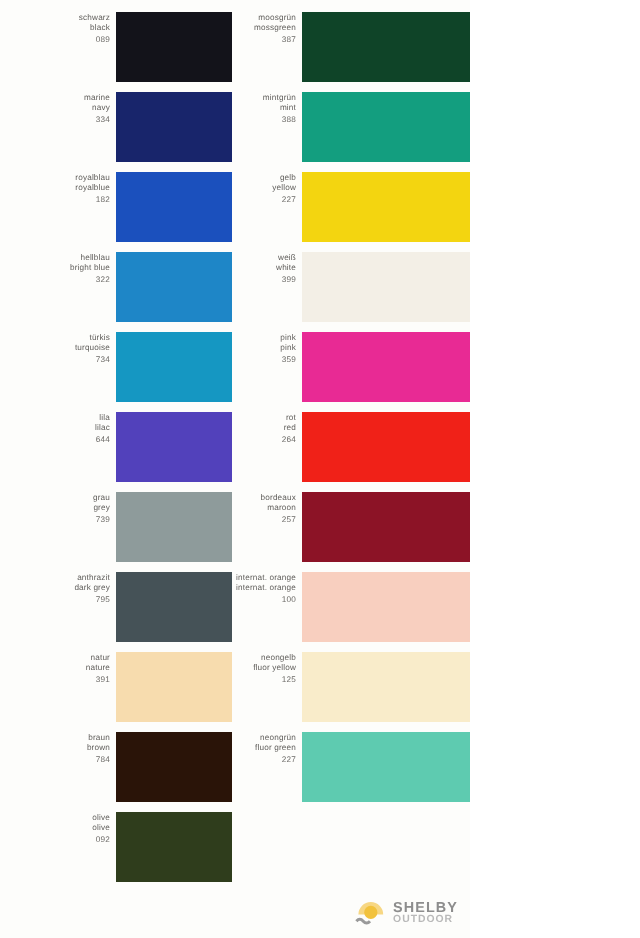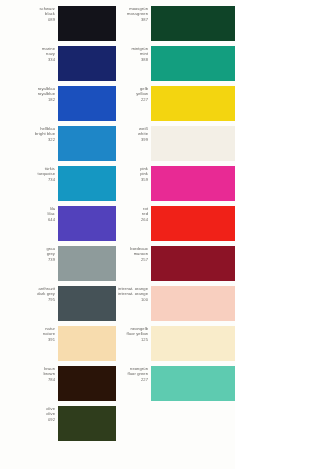--- a/index.html
+++ b/index.html
@@ -280,13 +280,26 @@
           <div class="labels">
             <div class="line">neongrün</div>
             <div class="line">fluor green</div>
             <div class="line code">227</div>
           </div>
           <div class="chip" style="height: 35px; background: rgb(94, 203, 176);"></div>
         </div>
       </div>
   </div>
 
+  <div class="logo-area">
+    <span class="logo-mark">
+      <svg width="17" height="15" viewBox="0 0 17 15" aria-hidden="true">
+        <path d="M2.2 8.2 A6.2 6.2 0 0 1 14.6 8.2 Z" fill="#f7d783"></path>
+        <circle cx="8.4" cy="7.2" r="3.3" fill="#f2c23c"></circle>
+        <path d="M1.2 11.6 q1.7 -1.9 3.4 0 q1.7 1.9 3.4 0" fill="none" stroke="#9a9a9a" stroke-width="1.5"></path>
+      </svg>
+    </span>
+    <span class="logo-text">
+      <span class="brand">SHELBY</span>
+      <span class="sub">OUTDOOR</span>
+    </span>
+  </div>
 </div>
 
 </body></html>

